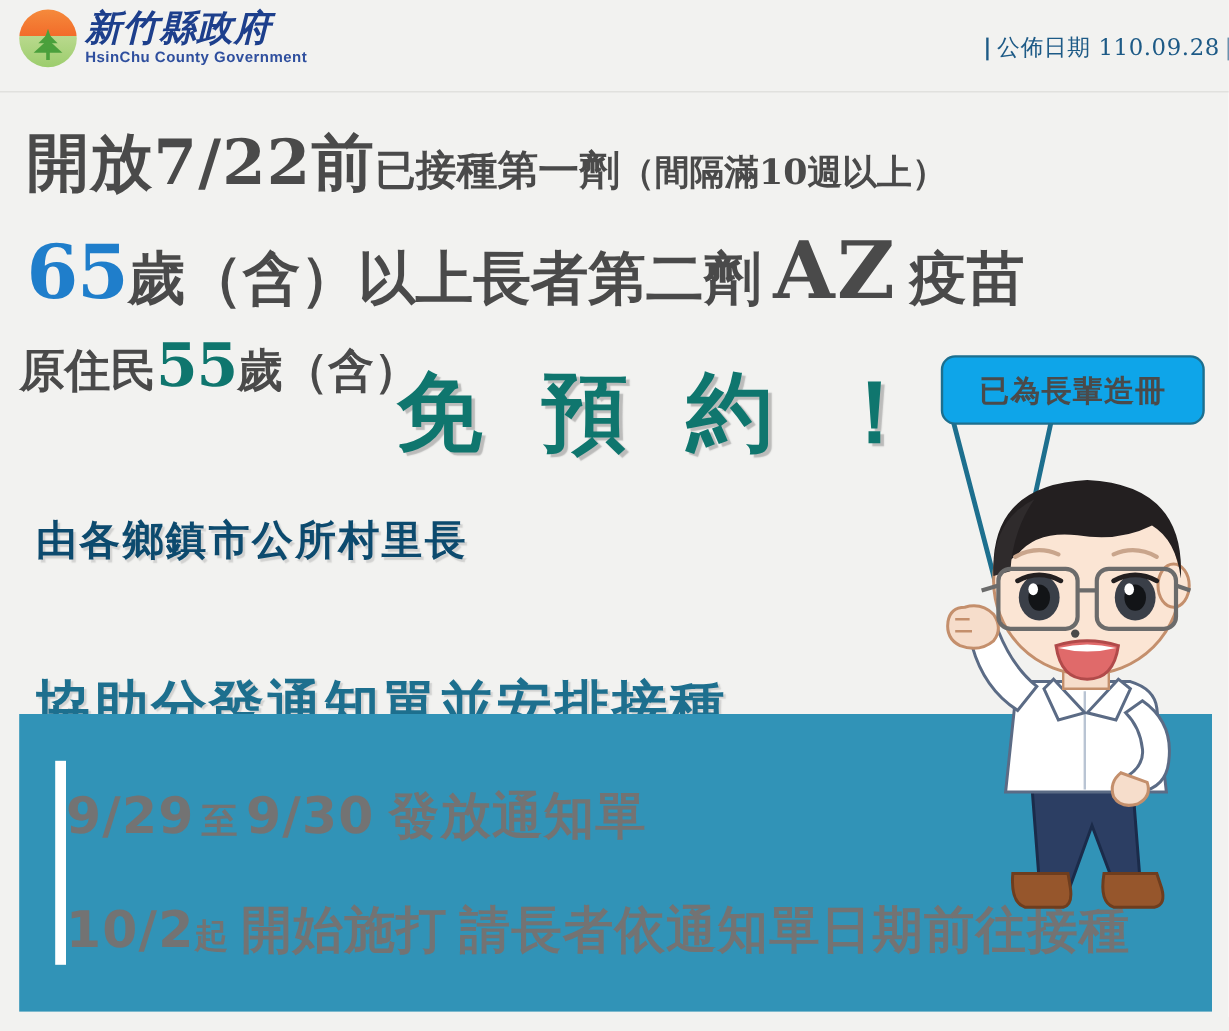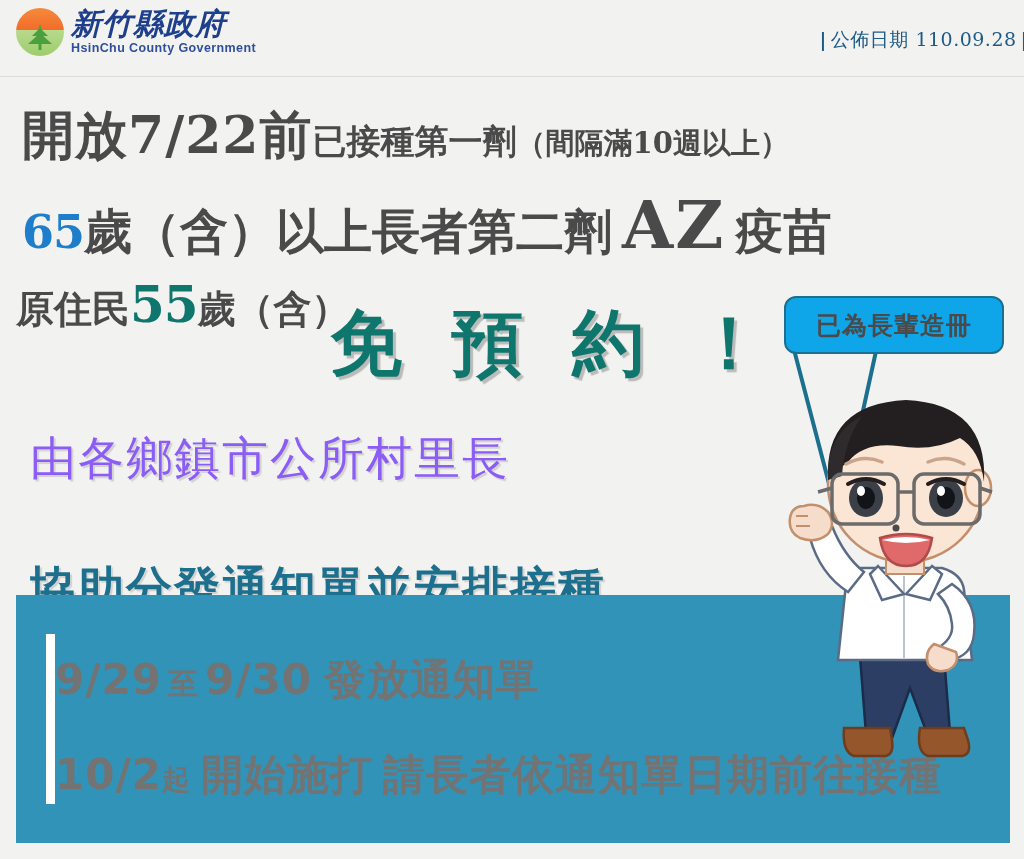--- a/index.html
+++ b/index.html
@@ -90,21 +90,21 @@
     color: #4a4a4a;
   }
 
   #line1 { left: 22px; top: 101px; font-size: 40px; font-weight: 700; }
   #line1 .big   { font-size: 52px; letter-spacing: 1px; }
   #line1 .num   { font-family: "DejaVu Serif", serif; }
   #line1 .mid   { font-size: 34px; }
   #line1 .small { font-size: 29px; }
 
   #line2 { left: 22px; top: 186px; font-size: 48px; font-weight: 700; }
-  #line2 .blue  { color: #1f7ecb; font-size: 46px; letter-spacing: -1px; }
+  #line2 .blue  { color: #1f7ecb; font-size: 62px; letter-spacing: -1px; }
   #line2 .az    { font-size: 66px; letter-spacing: 2px; padding: 0 10px; }
 
   #line3 { left: 16px; top: 275px; font-size: 38px; font-weight: 700; }
   #line3 .blue  { color: #0f766e; font-size: 50px; letter-spacing: -1px; }
 
   #free-booking {
     position: absolute;
     left: 330px; top: 296px;
     font-family: "DejaVu Serif", serif;
     font-size: 72px;
@@ -112,23 +112,23 @@
     color: #0f766e;
     letter-spacing: 12px;
     white-space: nowrap;
     text-shadow: 3px 3px 1px rgba(120,120,120,0.45);
   }
 
   #line4 {
     position: absolute;
     left: 30px; top: 428px;
     font-family: "DejaVu Serif", serif;
-    font-size: 46px;
-    font-weight: 400;
-    color: #8b5cf6;
+    font-size: 34px;
+    font-weight: 700;
+    color: #0c4a6e;
     letter-spacing: 2px;
     white-space: nowrap;
     text-shadow: 2px 2px 1px rgba(150,150,150,0.35);
   }
   #line5 {
     position: absolute;
     left: 30px; top: 518px;
     font-family: "DejaVu Serif", serif;
     font-size: 46px;
     font-weight: 700;

